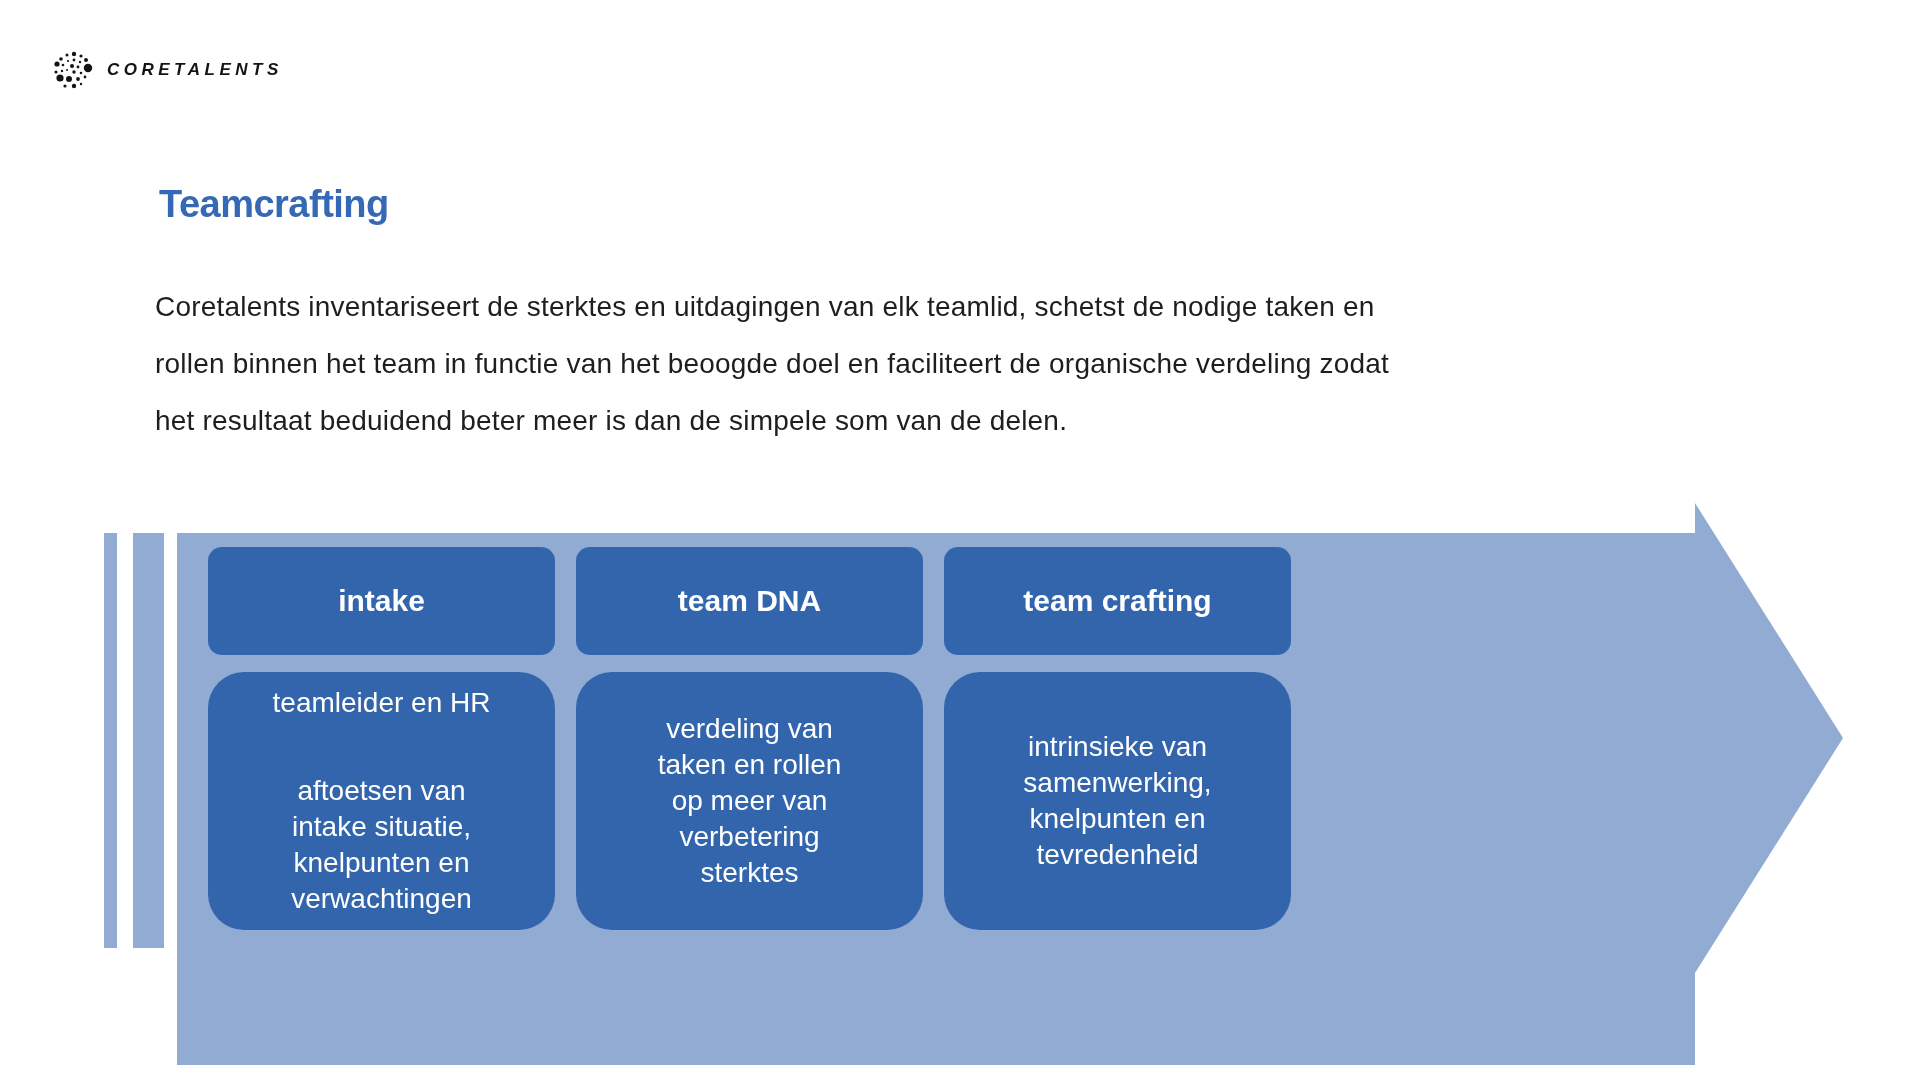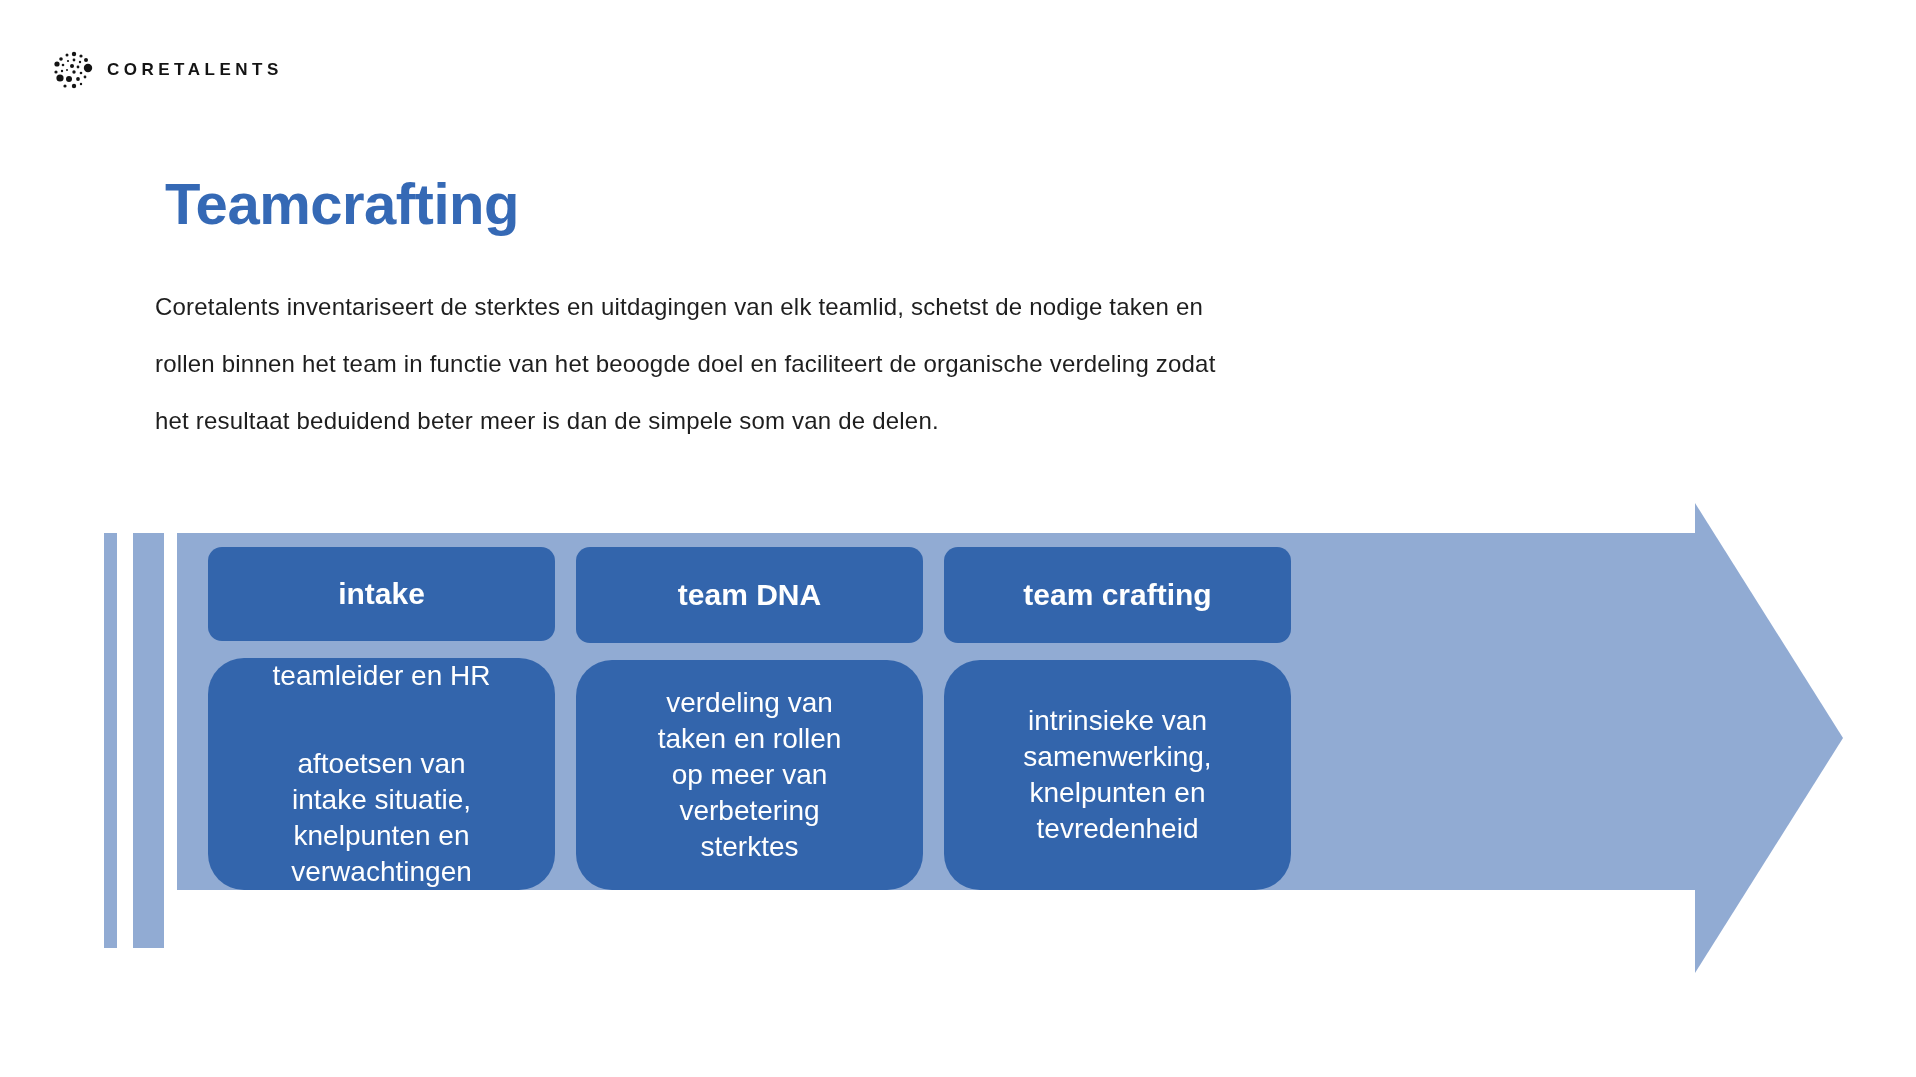--- a/index.html
+++ b/index.html
@@ -16,40 +16,40 @@
     width:1916px;height:1077px;position:relative;overflow:hidden;
     font-family:"Liberation Sans", sans-serif;
   }
   .slide{position:absolute;inset:0;background:#ffffff;}
 
   
   .logo{position:absolute;left:50px;top:48px;display:flex;align-items:center;gap:13px;}
   .logo svg{display:block;}
   .logo-text{
     font-size:17px;font-weight:700;letter-spacing:4.5px;color:var(--logo-black);
-    line-height:44px;white-space:nowrap;
+    line-height:44px;white-space:nowrap;font-style:italic;
   }
 
   
   .page-title{
-    position:absolute;left:165px;top:168px;
-    font-size:58px;font-weight:700;color:var(--title-blue);
+    position:absolute;left:159px;top:168px;
+    font-size:38px;font-weight:700;color:var(--title-blue);
     line-height:72px;letter-spacing:-0.5px;white-space:nowrap;
   }
   .intro{position:absolute;left:155px;top:278px;color:var(--text-dark);}
   .intro .iline{
-    font-size:24px;line-height:57px;letter-spacing:0.2px;white-space:nowrap;
+    font-size:28px;line-height:57px;letter-spacing:0.2px;white-space:nowrap;
   }
 
   
   .arrow-bar{position:absolute;top:533px;height:415px;background:var(--light-blue);}
   .arrow-bar.b1{left:104px;width:13px;}
   .arrow-bar.b2{left:133px;width:31px;}
   .arrow-shaft{
-    position:absolute;left:177px;top:533px;width:1518px;height:357px;
+    position:absolute;left:177px;top:533px;width:1518px;height:532px;
     background:var(--light-blue);
     display:flex;gap:21px;padding:14px 0 0 31px;
   }
   .arrow-head{
     position:absolute;left:1695px;top:503px;width:148px;height:470px;
     background:var(--light-blue);
     clip-path:polygon(0 0,100% 50%,0 100%);
   }
 
   

